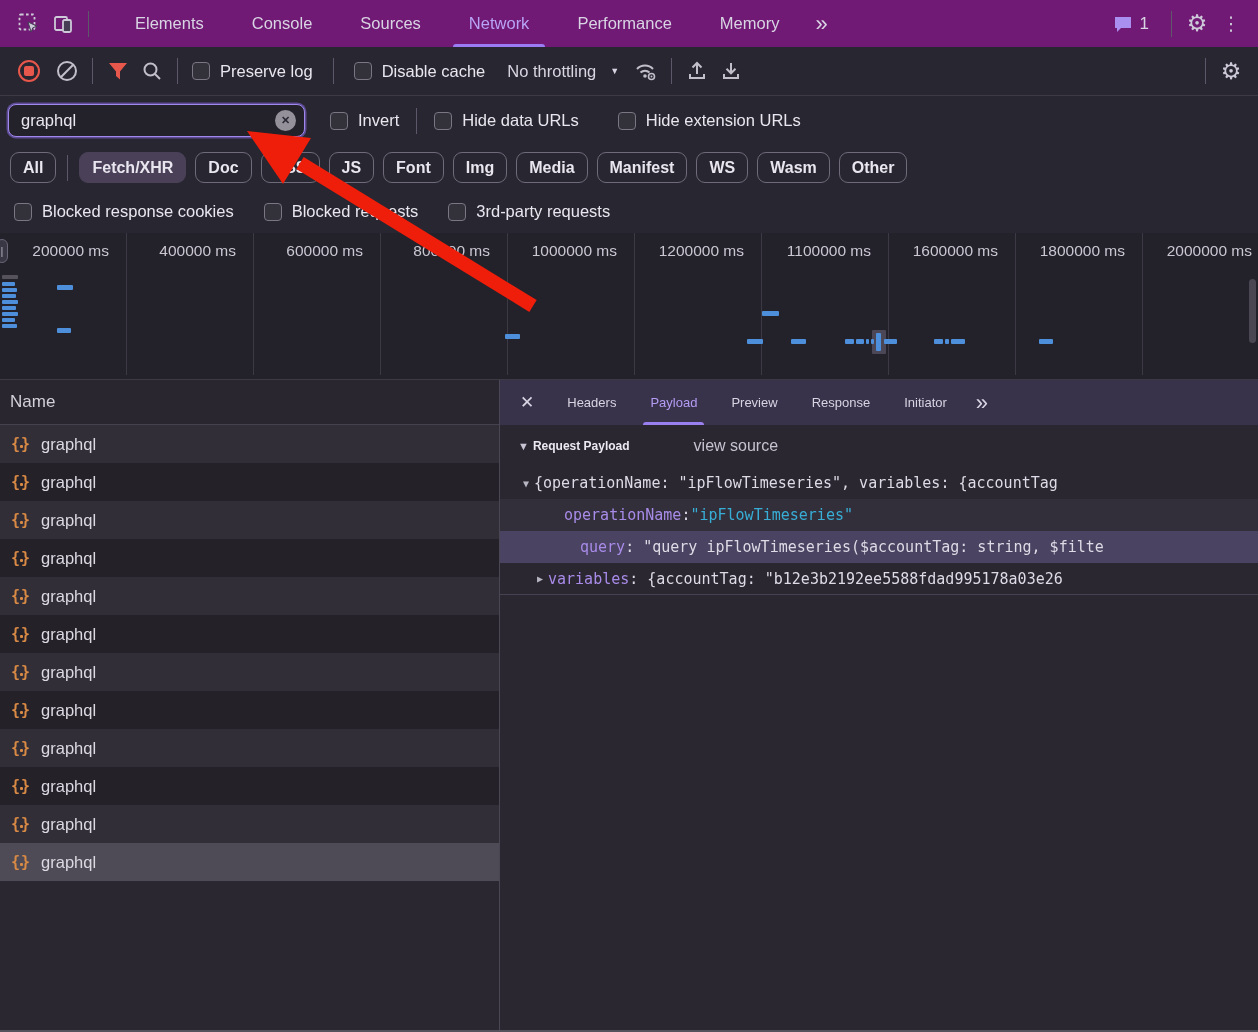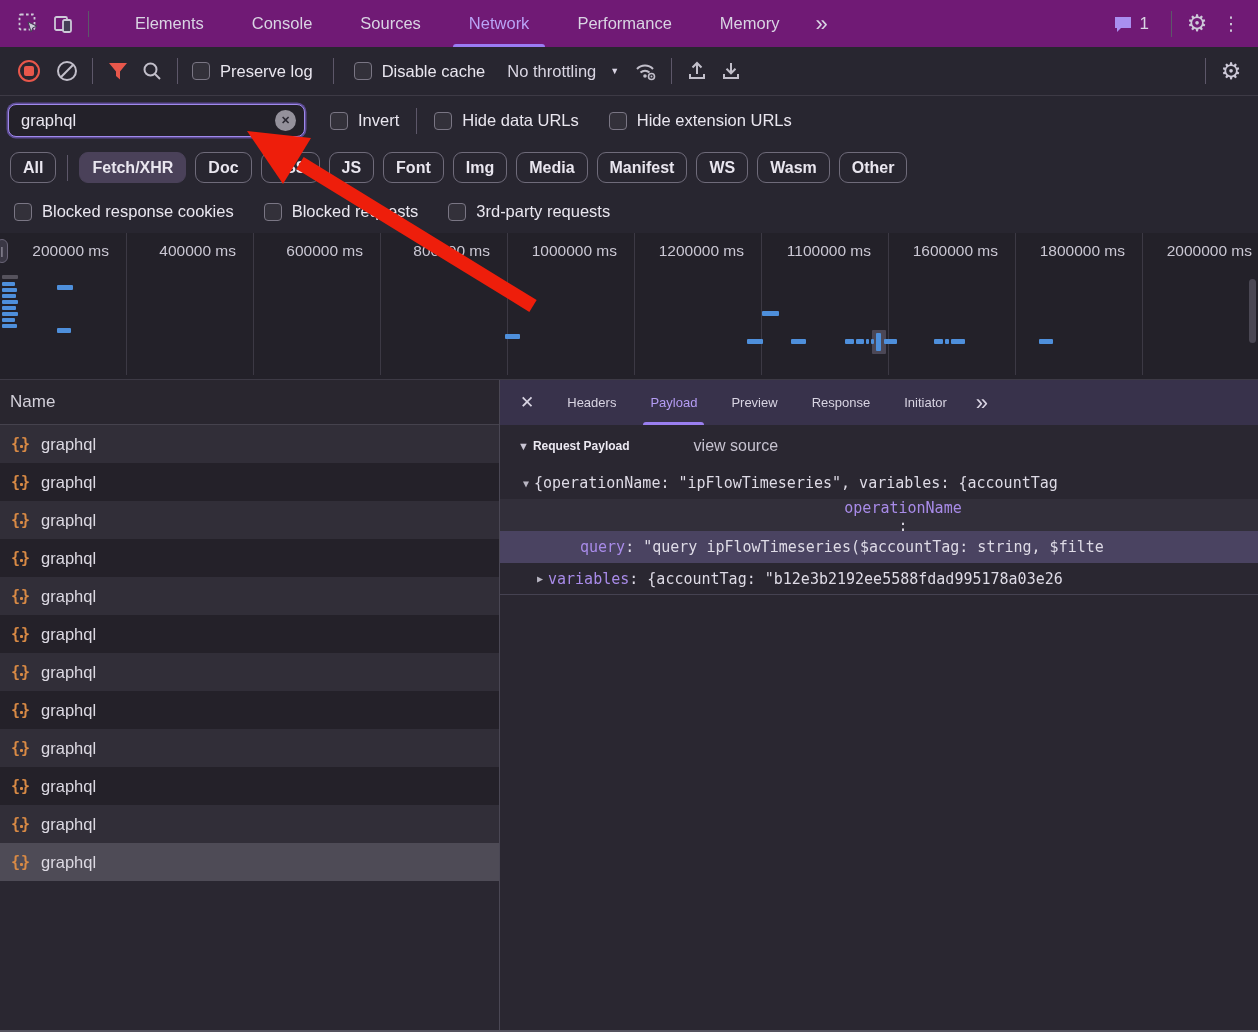--- a/index.html
+++ b/index.html
@@ -213,21 +213,21 @@
     </div>
     <div class="cb-row" style="margin-left:25px;">
       <div class="cb"></div>
       <span>Invert</span>
     </div>
     <div class="vdiv" style="margin:auto 17px;"></div>
     <div class="cb-row">
       <div class="cb"></div>
       <span>Hide data URLs</span>
     </div>
-    <div class="cb-row" style="margin-left:30px;">
+    <div class="cb-row" style="margin-left:39px;">
       <div class="cb"></div>
       <span>Hide extension URLs</span>
     </div>
   </div>
 
   <div class="chips-row" id="chips-row">
       <div class="chip">All</div>
       <div class="vdiv"></div>
       <div class="chip selected">Fetch/XHR</div>
       <div class="chip">Doc</div>
@@ -377,21 +377,21 @@
       <div class="payload-head">
         <span class="ph-tri">▼</span>
         <span class="ph-title">Request Payload</span>
         <span class="ph-src">view source</span>
       </div>
       <div class="ptree" id="ptree">
           <div class="prow" style="padding-left: 18px;">
             <span class="tri">▼</span>
             <span class="seg-p">{operationName: "ipFlowTimeseries", variables: {accountTag</span>
           </div>
-          <div class="prow band" style="padding-left: 48px; flex-direction: column;">
+          <div class="prow band" style="padding-left: 48px;">
             <span class="tri"></span>
             <span class="seg-k">operationName</span>
             <span class="seg-p">: </span>
             <span class="seg-s">"ipFlowTimeseries"</span>
           </div>
           <div class="prow selected" style="padding-left: 64px;">
             <span class="tri"></span>
             <span class="seg-k">query</span>
             <span class="seg-p">: "query ipFlowTimeseries($accountTag: string, $filte</span>
           </div>

